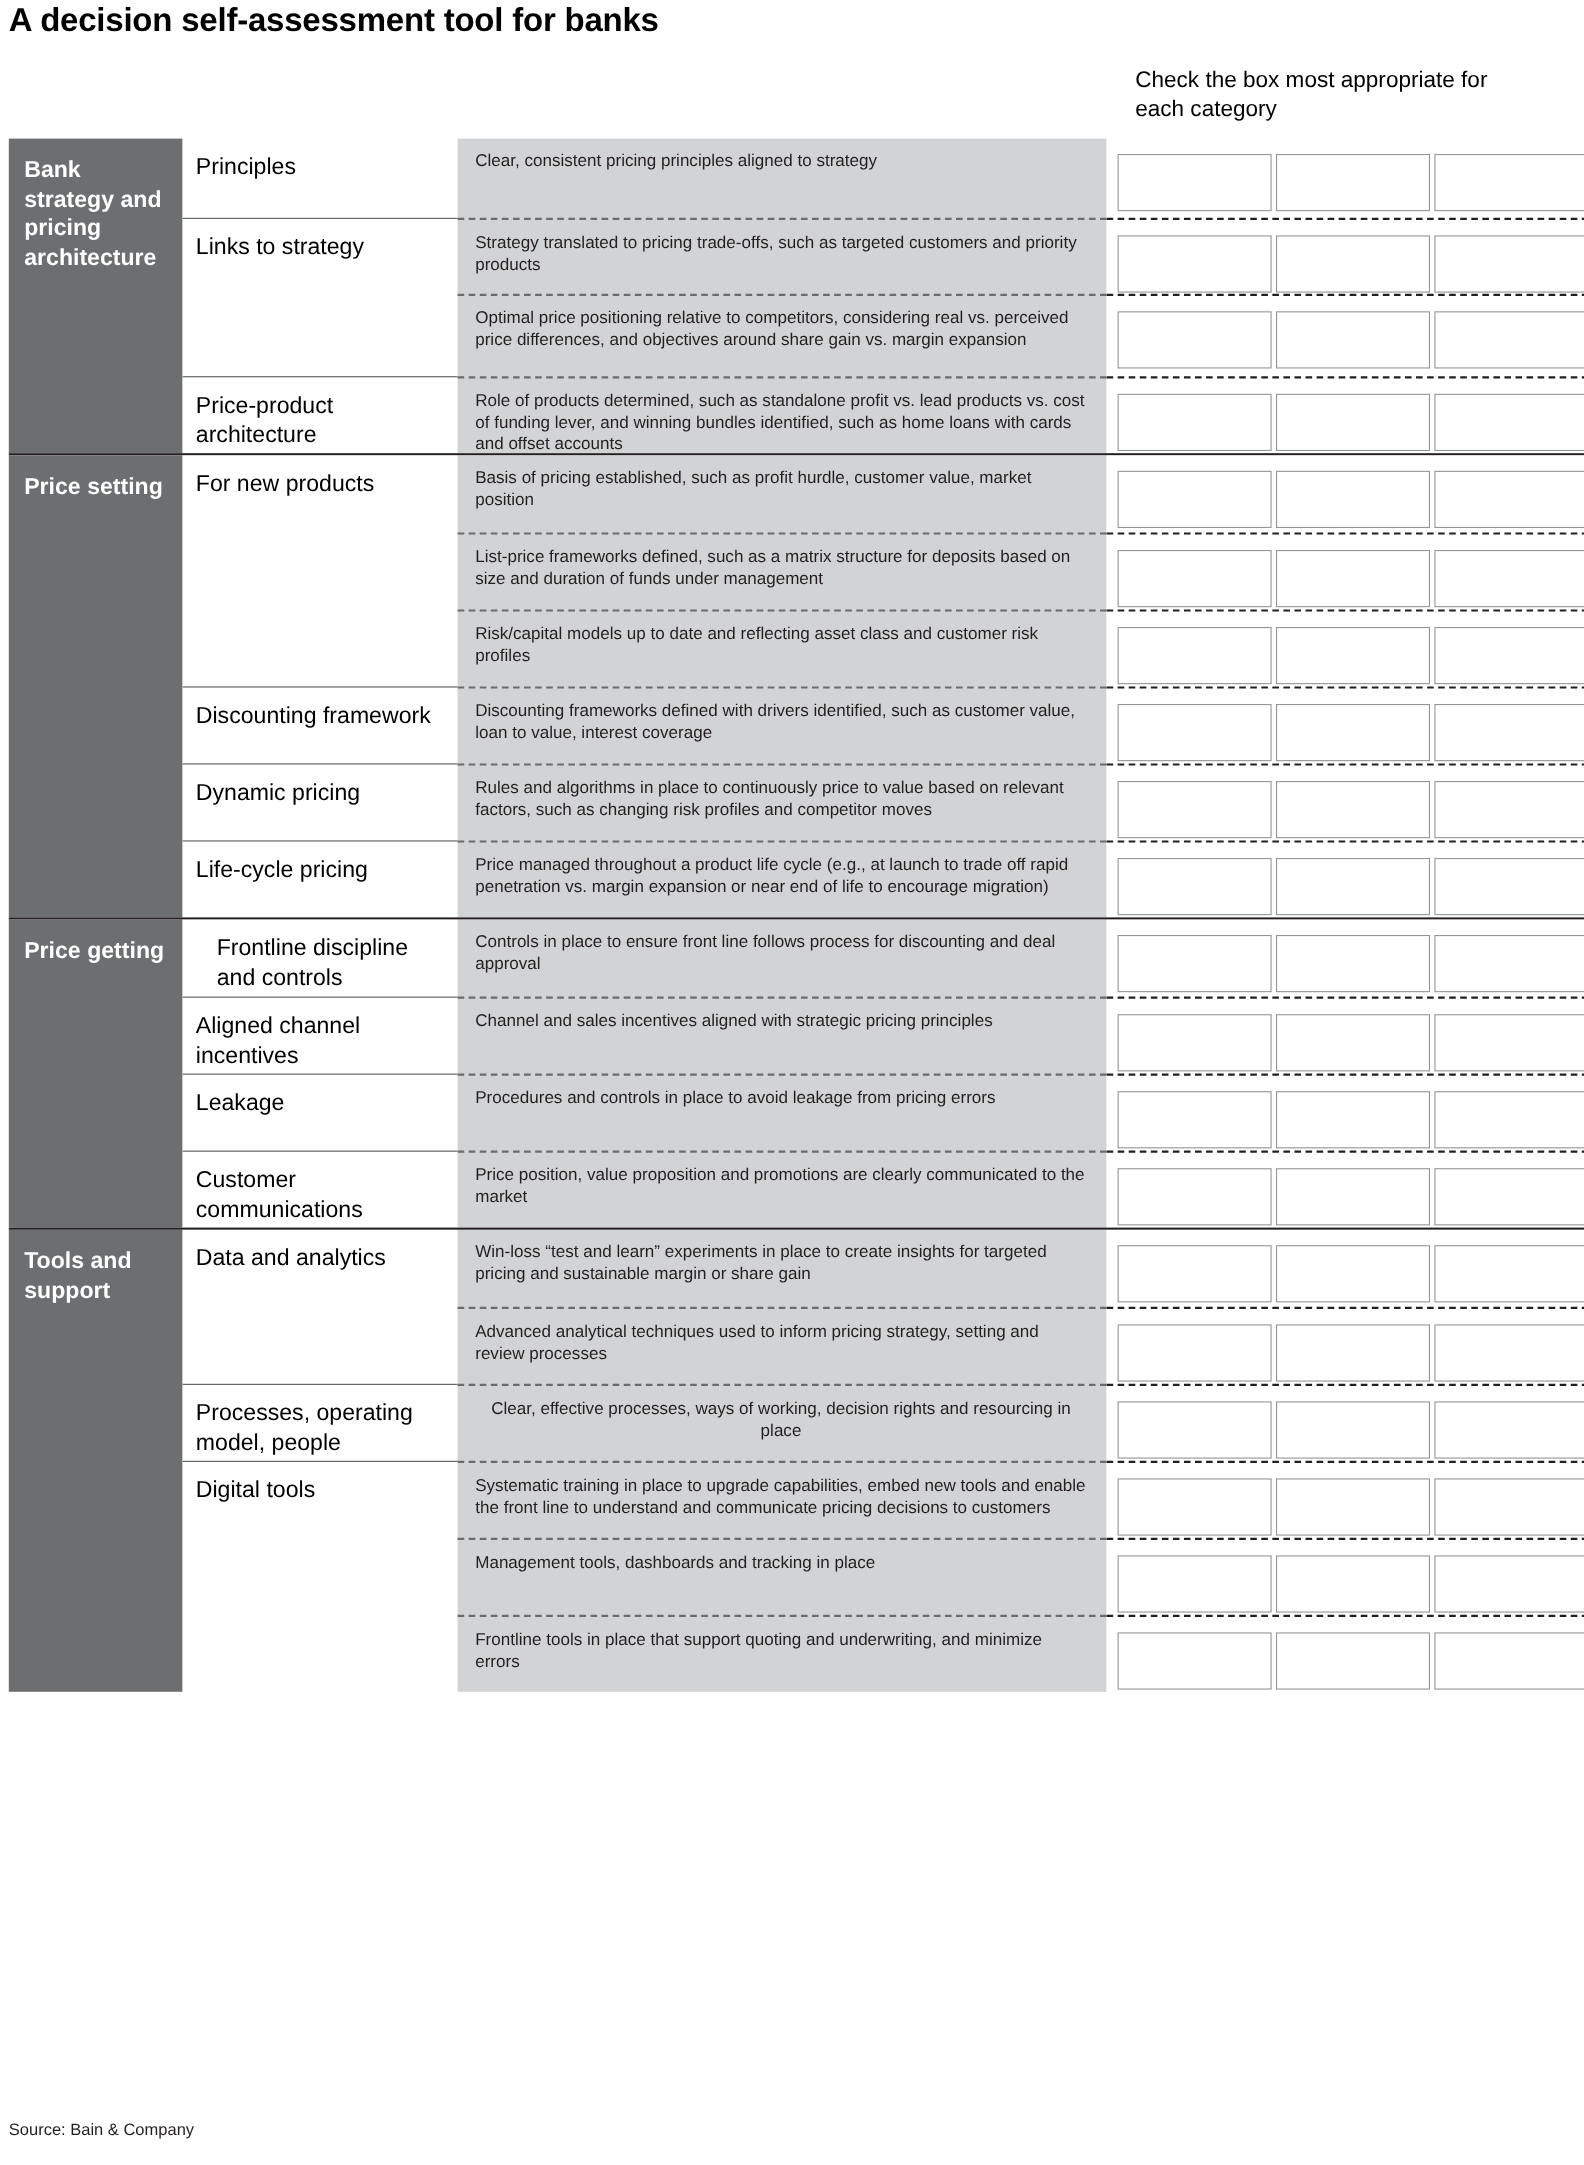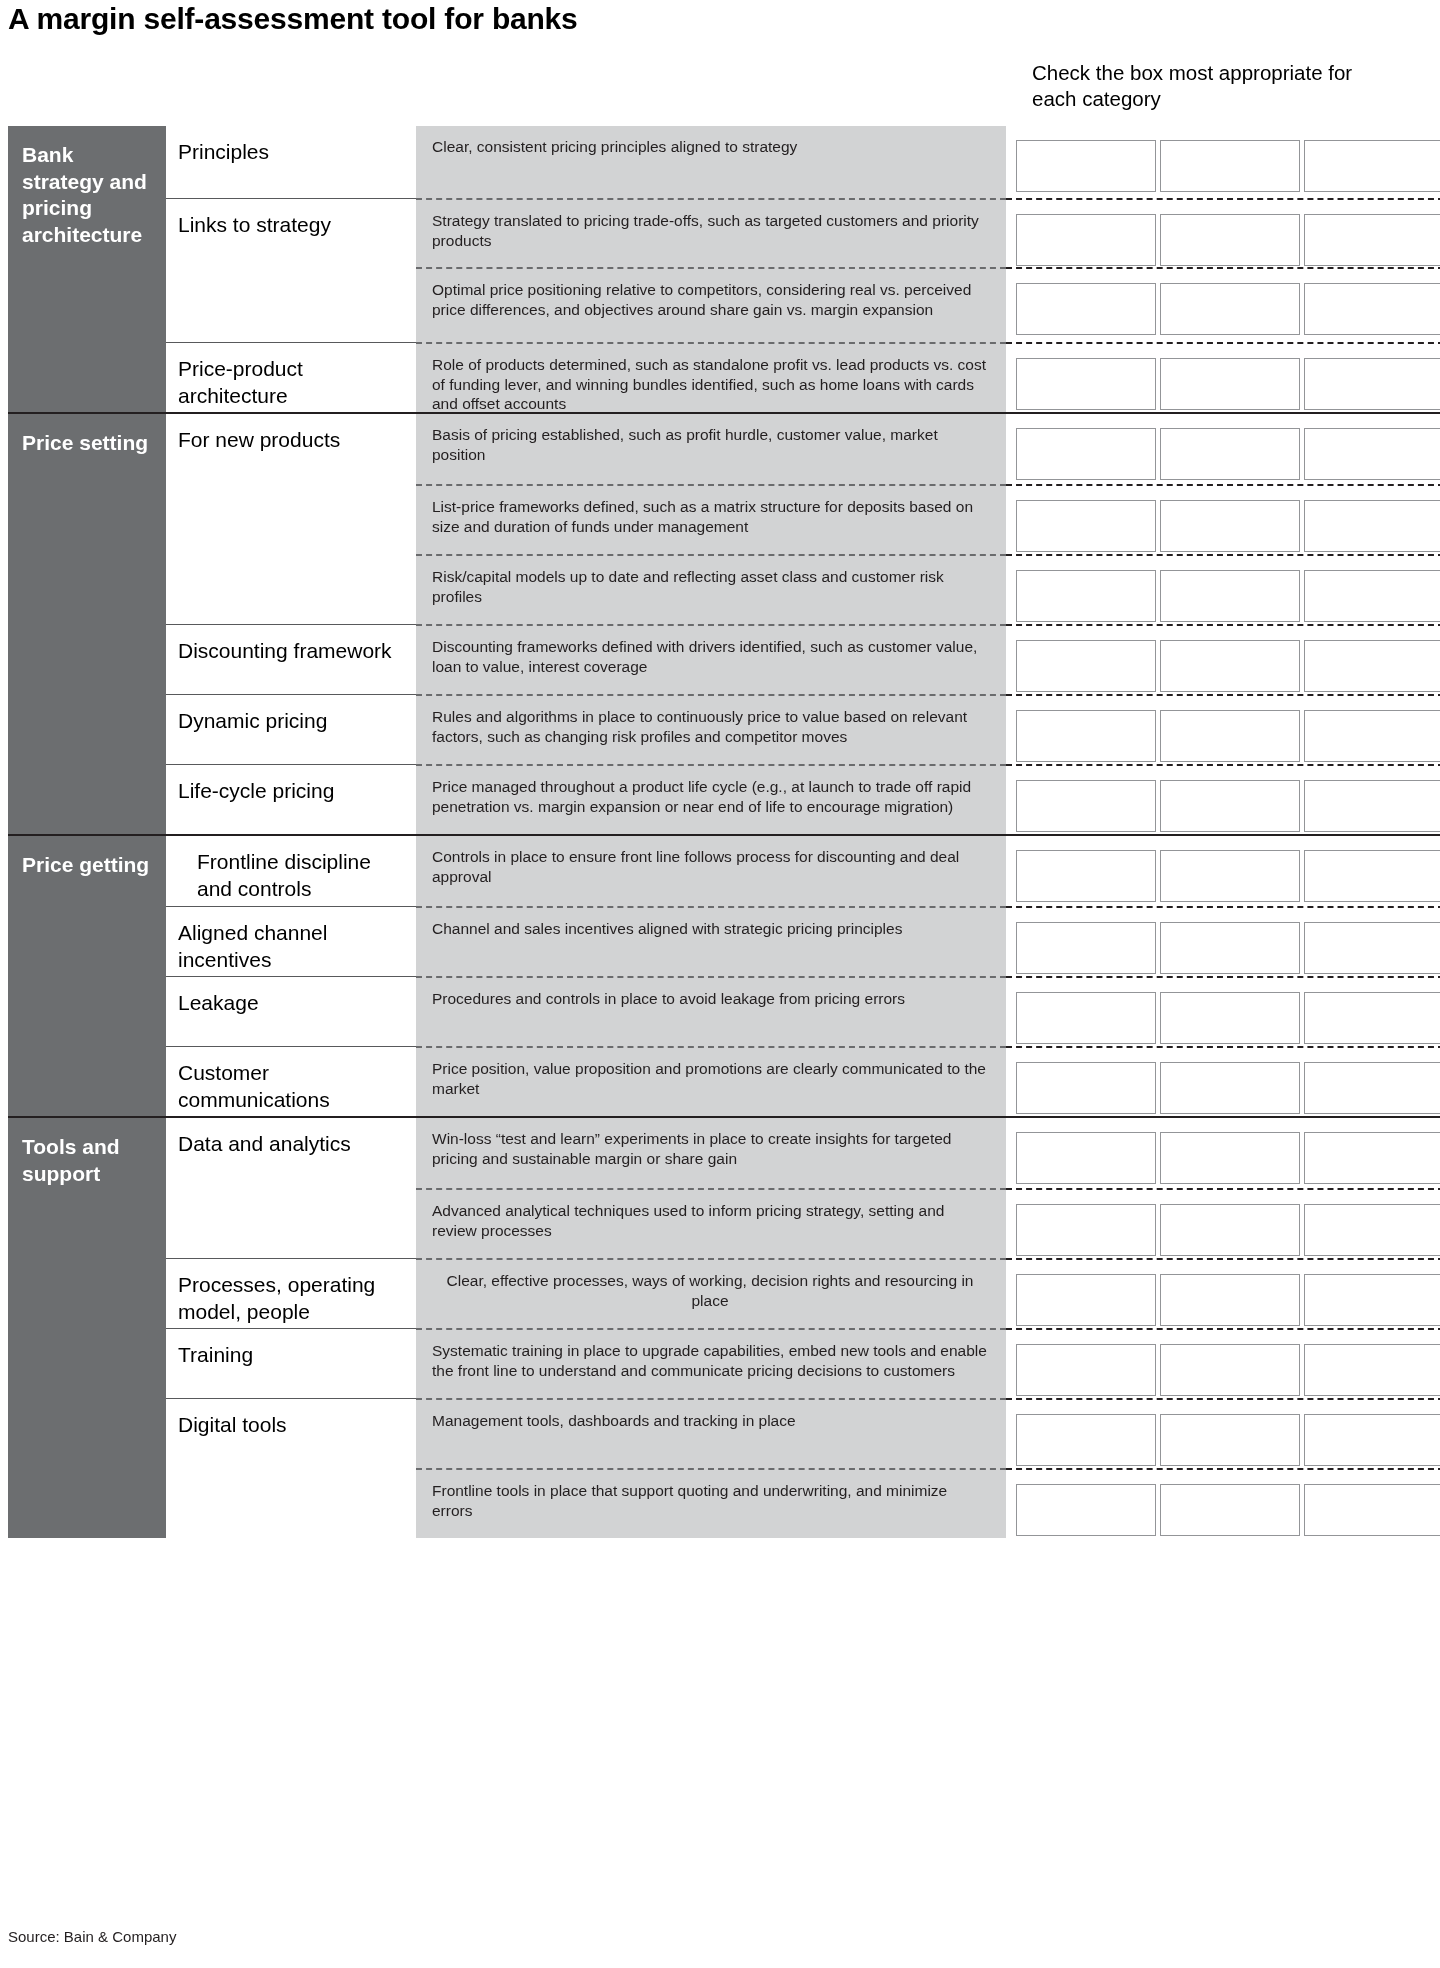--- a/index.html
+++ b/index.html
@@ -138,21 +138,21 @@
     left: 8px; top: 1928px;
     font-size: 15px;
     color: #231f20;
   }
 </style>
 </head>
 <body>
 
 <div class="page">
 
-  <h1 class="title">A margin self-assessment tool for banks</h1>
+  <h1 class="title">A decision self-assessment tool for banks</h1>
 
   <div class="instruction">Check the box most appropriate for each category</div>
 
   <div class="col-headers">
     <div class="col-head">Basic</div>
     <div class="col-head">Moderate</div>
     <div class="col-head">Advanced</div>
   </div>
   <div class="header-rule"></div>
 
@@ -281,21 +281,20 @@
             <div class="bx"></div>
           </div>
         </div>
       </div>
       <div class="section">
         <div class="cat">Tools and support</div>
         <div class="subs">
           <div class="sub norule" style="height: 70px;">Data and analytics</div>
           <div class="sub norule" style="height: 70px;"></div>
           <div class="sub rule" style="height: 70px;">Processes, operating model, people</div>
-          <div class="sub rule" style="height: 70px;">Training</div>
           <div class="sub rule" style="height: 70px;">Digital tools</div>
           <div class="sub norule" style="height: 70px;"></div>
         </div>
         <div class="descs">
           <div class="desc" style="height: 70px;">Win-loss “test and learn” experiments in place to create insights for targeted pricing and sustainable margin or share gain</div>
           <div class="desc dash" style="height: 70px;">Advanced analytical techniques used to inform pricing strategy, setting and review processes</div>
           <div class="desc dash" style="height: 70px; text-align: center;">Clear, effective processes, ways of working, decision rights and resourcing in place</div>
           <div class="desc dash" style="height: 70px;">Systematic training in place to upgrade capabilities, embed new tools and enable the front line to understand and communicate pricing decisions to customers</div>
           <div class="desc dash" style="height: 70px;">Management tools, dashboards and tracking in place</div>
           <div class="desc dash" style="height: 70px;">Frontline tools in place that support quoting and underwriting, and minimize errors</div>

